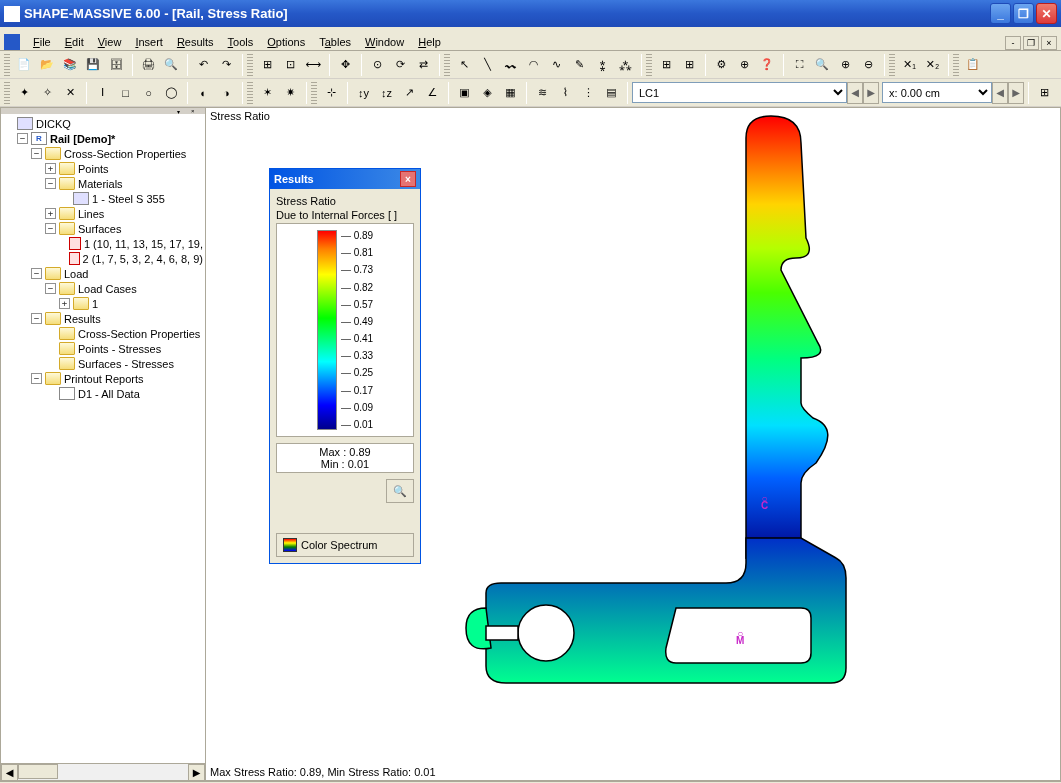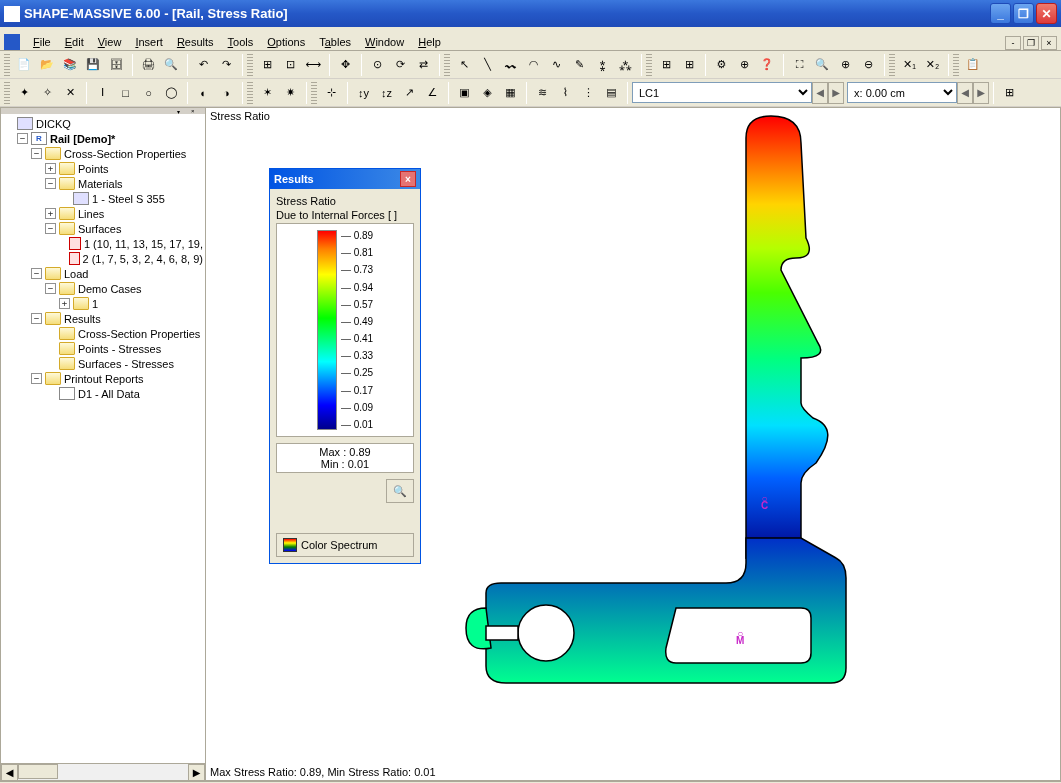--- a/index.html
+++ b/index.html
@@ -203,21 +203,21 @@
   <div class="tb-sep"></div>
   <div class="tb-btn">▣</div>
   <div class="tb-btn">◈</div>
   <div class="tb-btn">▦</div>
   <div class="tb-sep"></div>
   <div class="tb-btn">≋</div>
   <div class="tb-btn">⌇</div>
   <div class="tb-btn">⋮</div>
   <div class="tb-btn">▤</div>
   <div class="tb-sep"></div>
-  <select class="tb-select" style="width:180px">
+  <select class="tb-select" style="width:215px">
     <option>LC1</option>
   </select>
   <div class="tb-arrow-btn">◀</div>
   <div class="tb-arrow-btn">▶</div>
   &nbsp;
   <select class="tb-select" style="width:110px">
     <option>x: 0.00 cm</option>
   </select>
   <div class="tb-arrow-btn">◀</div>
   <div class="tb-arrow-btn">▶</div>
@@ -285,21 +285,21 @@
           <span class="tree-label">2 (1, 7, 5, 3, 2, 4, 6, 8, 9)</span>
         </div>
       <div class="tree-node indent2">
           <span class="tree-expander">−</span>
           <span class="tree-icon folder-open"></span>
           <span class="tree-label">Load</span>
         </div>
       <div class="tree-node indent3">
           <span class="tree-expander">−</span>
           <span class="tree-icon folder-open"></span>
-          <span class="tree-label">Demo Cases</span>
+          <span class="tree-label">Load Cases</span>
         </div>
       <div class="tree-node indent4">
           <span class="tree-expander">+</span>
           <span class="tree-icon folder-icon"></span>
           <span class="tree-label">1</span>
         </div>
       <div class="tree-node indent2">
           <span class="tree-expander">−</span>
           <span class="tree-icon folder-open"></span>
           <span class="tree-label">Results</span>
@@ -404,21 +404,21 @@
       <div class="results-body">
         <div class="results-label">Stress Ratio</div>
         <div class="results-label">Due to Internal Forces  [ ]</div>
         <div class="colorbar-frame">
           <div class="colorbar-inner">
             <div class="colorbar"></div>
             <div class="colorbar-ticks">
               <div class="colorbar-tick">0.89</div>
               <div class="colorbar-tick">0.81</div>
               <div class="colorbar-tick">0.73</div>
-              <div class="colorbar-tick">0.94</div>
+              <div class="colorbar-tick">0.82</div>
               <div class="colorbar-tick">0.57</div>
               <div class="colorbar-tick">0.49</div>
               <div class="colorbar-tick">0.41</div>
               <div class="colorbar-tick">0.33</div>
               <div class="colorbar-tick">0.25</div>
               <div class="colorbar-tick">0.17</div>
               <div class="colorbar-tick">0.09</div>
               <div class="colorbar-tick">0.01</div>
             </div>
           </div>

